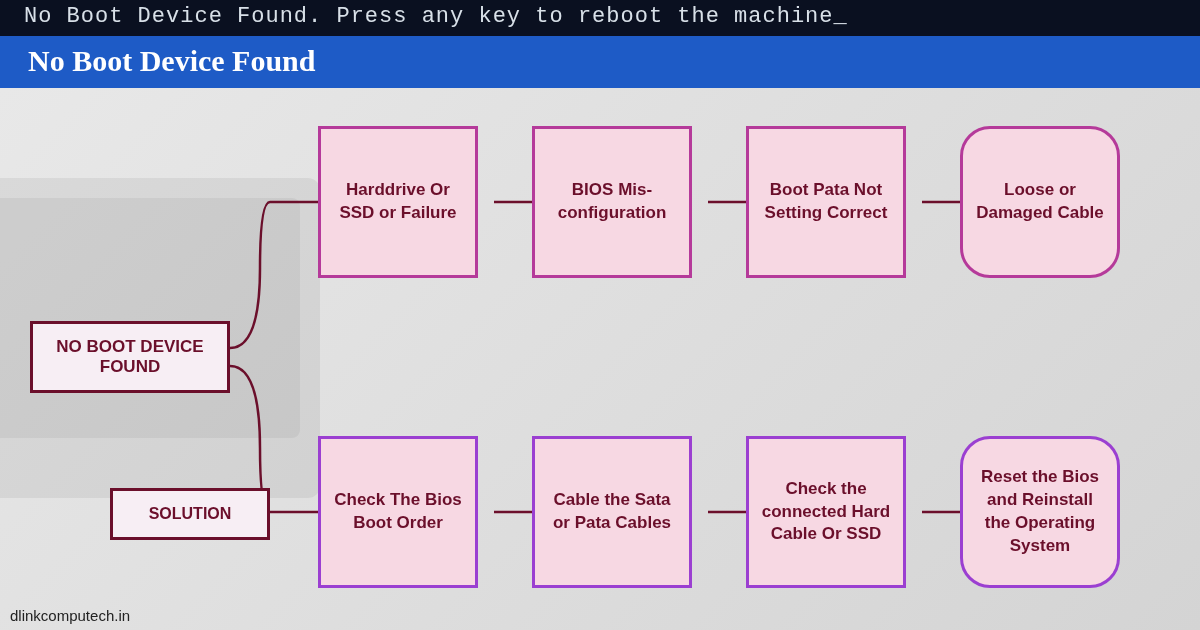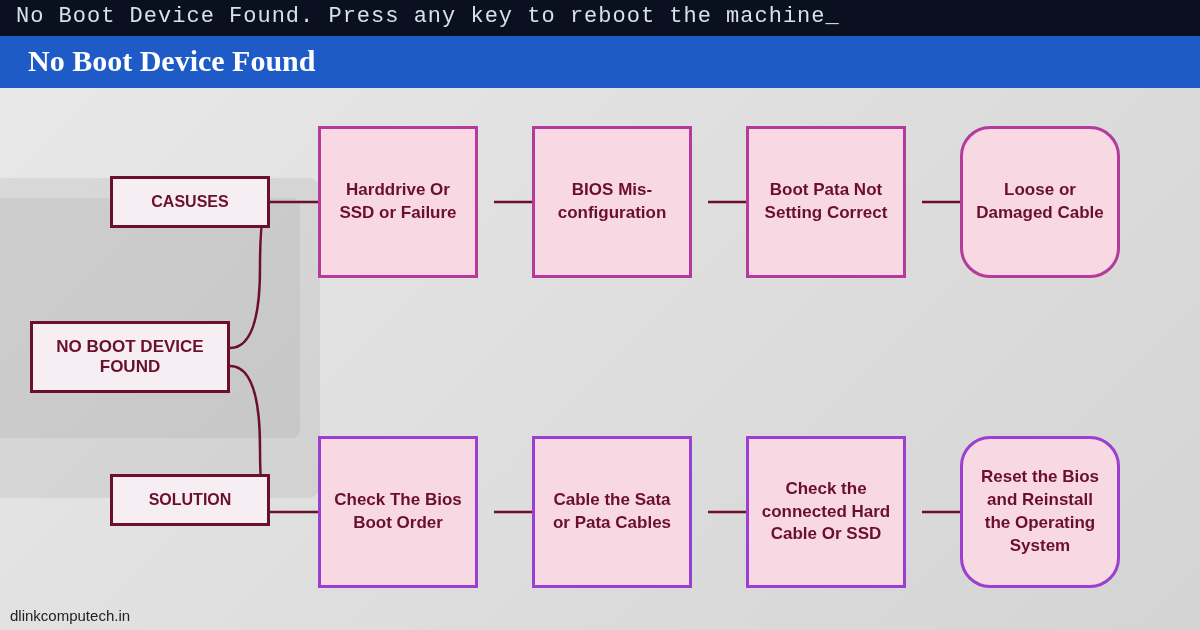--- a/index.html
+++ b/index.html
@@ -11,21 +11,21 @@
     position: relative;
     overflow: hidden;
   }
   .terminal {
     width: 100%;
     height: 36px;
     background: #0a1020;
     color: #d8e0e8;
     font-family: 'Courier New', monospace;
     font-size: 22px;
-    padding: 4px 16px;
+    padding: 4px 24px;
     letter-spacing: 1px;
   }
   .title-bar {
     width: 100%;
     height: 52px;
     background: #1e5bc6;
     color: #fff;
     font-size: 30px;
     font-weight: bold;
     font-family: Georgia, 'Times New Roman', serif;
@@ -77,21 +77,21 @@
   }
   .label-box {
     width: 160px; height: 52px;
     background: #f7eef4;
     border: 3px solid #6b0f2b;
     color: #6b0f2b;
     font-size: 16px;
     left: 110px;
   }
   .label-causes { top: 88px; }
-  .label-solution { top: 386px; }
+  .label-solution { top: 400px; }
   .card {
     width: 160px; height: 152px;
     background: #f7d8e3;
     color: #6b0f2b;
     font-size: 17px;
     line-height: 1.35;
     padding: 10px 12px;
   }
   .row-top .card { top: 38px; border: 3px solid #b53a9a; }
   .row-bot .card { top: 348px; border: 3px solid #9b3fd1; }
@@ -126,21 +126,20 @@
     <line x1="708" y1="114" x2="746" y2="114" stroke="#6b0f2b" stroke-width="2.5"></line>
     <line x1="922" y1="114" x2="960" y2="114" stroke="#6b0f2b" stroke-width="2.5"></line>
 
     <line x1="494" y1="424" x2="532" y2="424" stroke="#6b0f2b" stroke-width="2.5"></line>
     <line x1="708" y1="424" x2="746" y2="424" stroke="#6b0f2b" stroke-width="2.5"></line>
     <line x1="922" y1="424" x2="960" y2="424" stroke="#6b0f2b" stroke-width="2.5"></line>
   </svg>
 
   <div class="box root-box">NO BOOT DEVICE FOUND</div>
 
-  <div class="box label-box label-causes">CASUSES</div>
   <div class="box label-box label-solution">SOLUTION</div>
 
   <div class="row-top">
     <div class="box card c1">Harddrive Or SSD or Failure</div>
     <div class="box card c2">BIOS Mis-configuration</div>
     <div class="box card c3">Boot Pata Not Setting Correct</div>
     <div class="box card c4">Loose or Damaged Cable</div>
   </div>
 
   <div class="row-bot">

